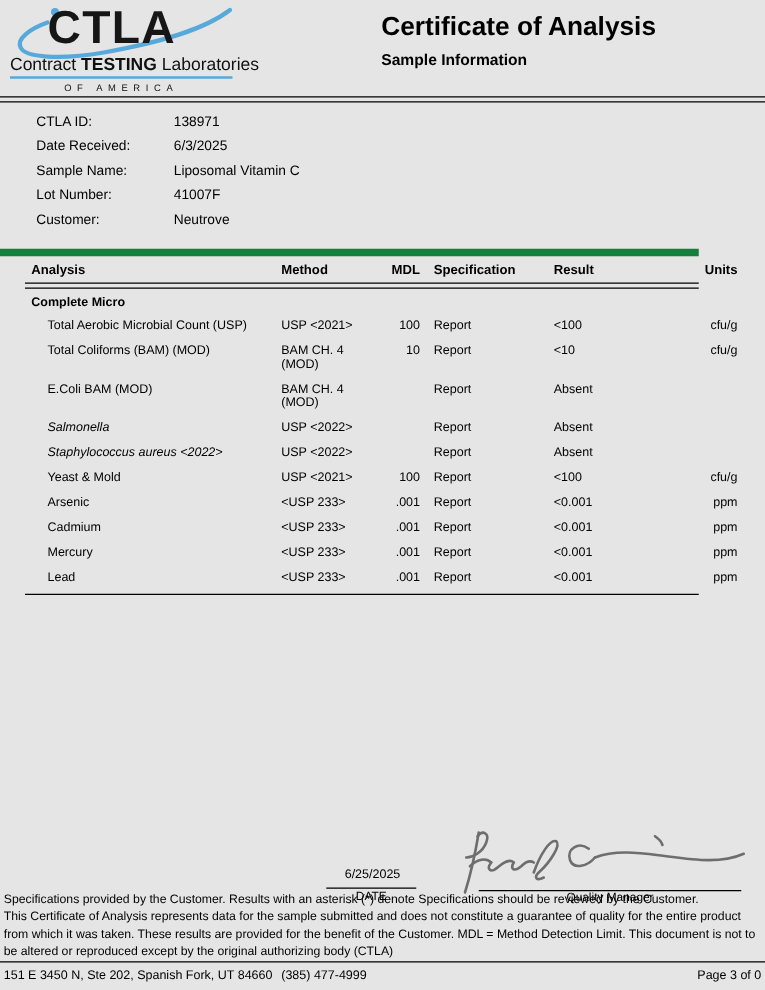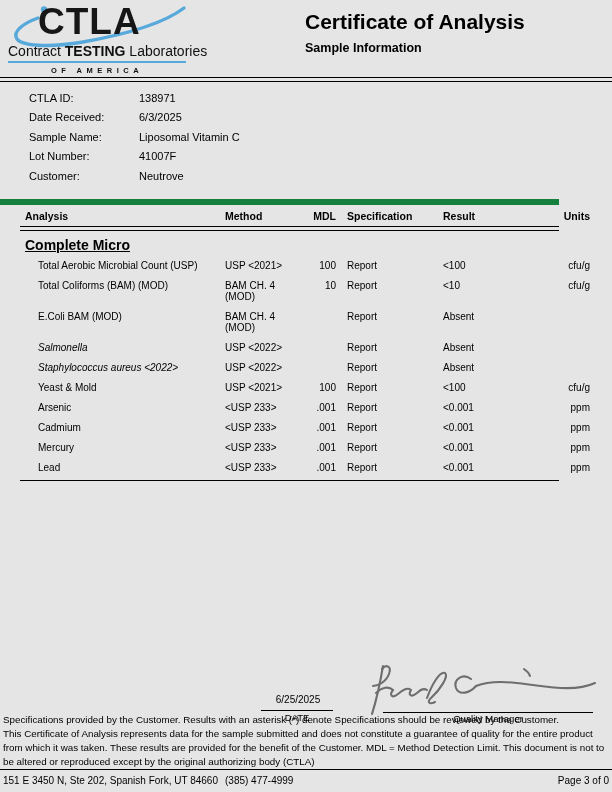--- a/index.html
+++ b/index.html
@@ -10,39 +10,39 @@
   
   .logo{position:absolute;left:8px;top:3px;width:186px;height:74px;}
   .logo-swoosh{position:absolute;left:0;top:0;pointer-events:none;}
   .logo-acronym{
     position:relative;margin-left:30px;font-size:37px;line-height:38px;font-weight:900;
     letter-spacing:1px;color:#161616;
   }
   .logo-tagline{margin-top:3px;font-size:14px;line-height:15px;color:#101010;white-space:nowrap;}
   .logo-tagline b{font-weight:bold;}
   .logo-rule{margin-top:2px;height:2px;width:178px;}
-  .logo-america{margin-top:3px;width:178px;text-align:center;font-size:7.5px;font-weight:bold;letter-spacing:4.5px;color:#101010;}
+  .logo-america{margin-top:3px;width:178px;text-align:center;font-size:7.5px;font-weight:normal;letter-spacing:4.5px;color:#101010;}
   
   .title-block{position:absolute;left:305px;top:10px;}
   .doc-title{font-size:21px;font-weight:bold;line-height:24px;}
   .doc-subtitle{font-size:12.5px;font-weight:bold;margin-top:7px;}
   .rule-double{position:absolute;left:0;width:612px;height:3px;border-top:1.6px solid #000;border-bottom:1px solid #000;}
   
   .sample-info{position:absolute;left:5px;top:88px;font-size:11px;margin-left:24px;}
   .si-row{display:flex;height:19.5px;align-items:center;}
   .si-label{width:110px;}
   
   .analysis-table{position:absolute;left:0;top:199px;width:539px;font-size:10px;border-top:6px solid #15803d;padding-left:20px;}
   .tgrid{display:grid;grid-template-columns:200px 85px 28px 105px 112px 35px;padding:0 47px 0 5px;}
   .thead{font-size:10.5px;font-weight:bold;padding-top:5px;padding-bottom:4px;}
   .head-rule{height:3px;border-top:1.6px solid #000;border-bottom:1px solid #000;}
   .c-mdl{text-align:right;padding-right:2px;}
   .c-spec{padding-left:9px;}
   .c-units{text-align:right;}
-  .sect{padding:6px 0 3px 5px;font-weight:bold;font-size:14px;text-decoration:underline;}
+  .sect{padding:6px 0 3px 5px;font-weight:bold;font-size:10px;}
   .trow{padding-top:4px;padding-bottom:5px;line-height:11px;}
   .trow .c-an{padding-left:13px;}
   .c-meth{width:70px;}
   .it{font-style:italic;}
   .table-bottom{border-top:1px solid #000;height:1px;margin-top:2px;}
   
   .sig-svg{position:absolute;left:366px;top:660px;}
   .sig-date{position:absolute;left:258px;top:694px;width:80px;text-align:center;font-size:10px;}
   .date-line{position:absolute;left:261px;top:710px;width:72px;border-top:1.3px solid #000;}
   .date-label{position:absolute;left:261px;top:712px;width:72px;text-align:center;font-size:9.5px;}

